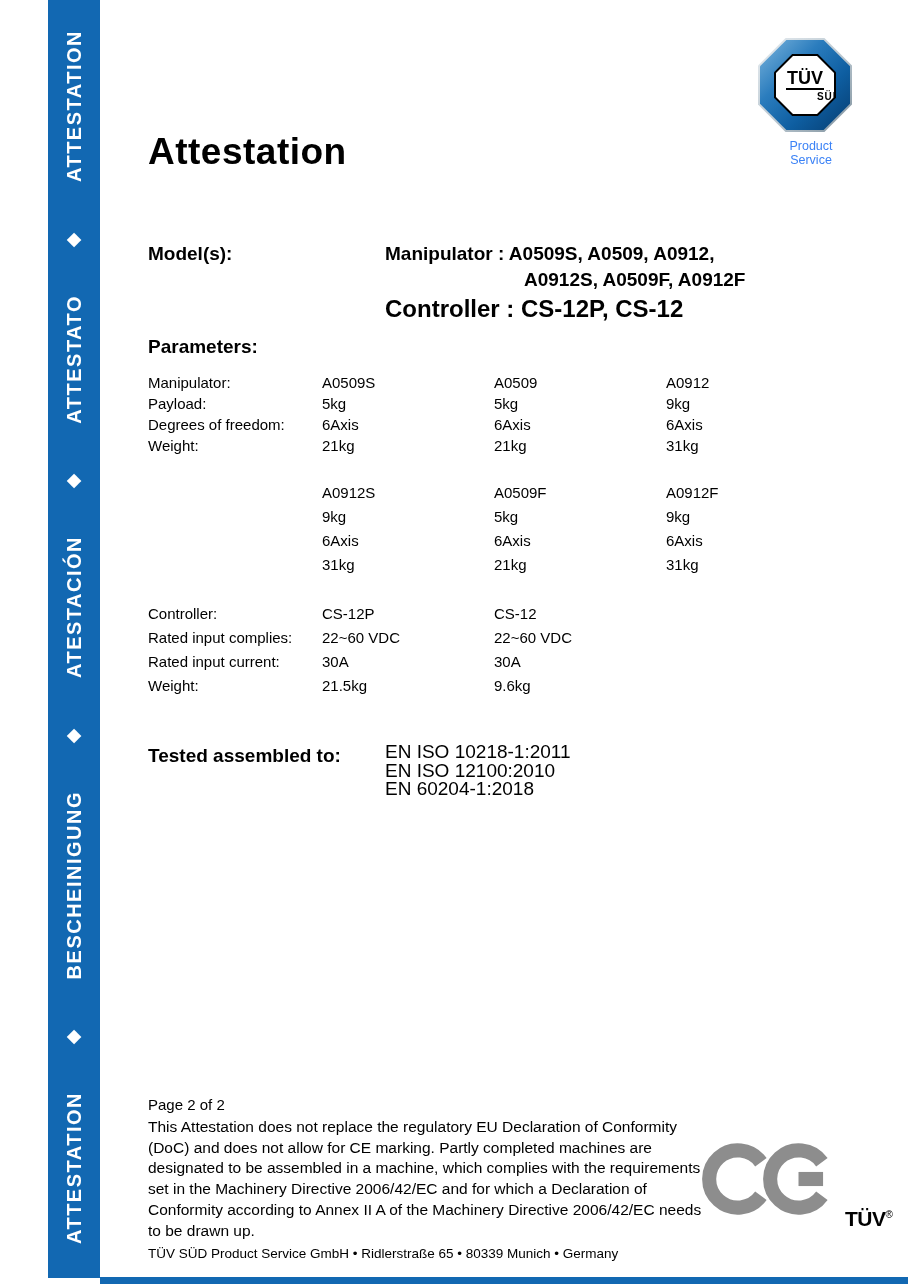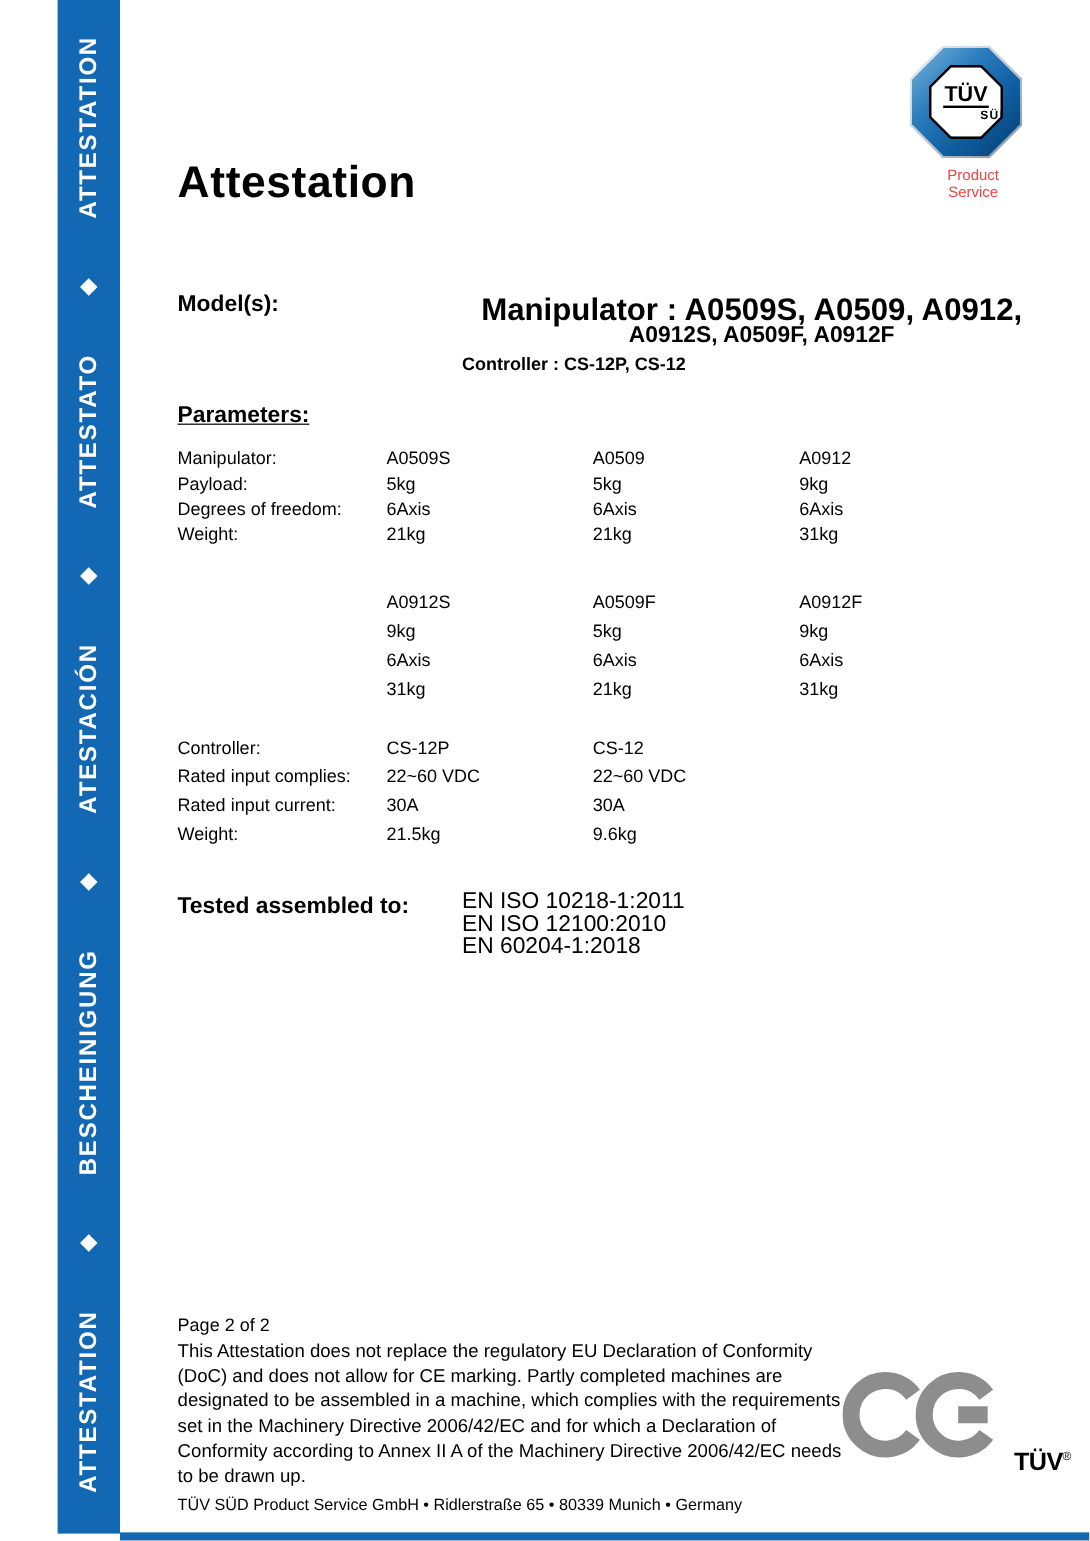--- a/index.html
+++ b/index.html
@@ -23,37 +23,37 @@
   .logo-wrap{position:absolute;left:758px;top:38px;width:94px;text-align:center;}
   .octa{clip-path:polygon(29.3% 0,70.7% 0,100% 29.3%,100% 70.7%,70.7% 100%,29.3% 100%,0 70.7%,0 29.3%);}
   .octa-rim{width:94px;height:94px;background:linear-gradient(135deg,#e8eef2 0%,#b9c6cf 55%,#7e909c 100%);
     display:flex;align-items:center;justify-content:center;margin:0 auto;}
   .octa-blue{width:90px;height:90px;background:linear-gradient(135deg,#7db6de 0%,#2a7cbd 35%,#0e5ea1 65%,#063d70 100%);
     display:flex;align-items:center;justify-content:center;}
   .octa-black{width:62px;height:62px;background:#000;display:flex;align-items:center;justify-content:center;}
   .octa-white{width:58px;height:58px;background:#fff;display:flex;flex-direction:column;align-items:center;justify-content:center;}
   .logo-tuv{font-size:18px;font-weight:bold;letter-spacing:0px;line-height:18px;border-bottom:2px solid #000;padding:0 1px 1px 1px;}
   .logo-sud{font-size:10px;font-weight:bold;letter-spacing:1px;line-height:11px;margin-top:1px;padding-left:48px;}
-  .logo-caption{margin-top:7px;font-size:12.5px;color:#ef4444;margin-left:12px;}
+  .logo-caption{margin-top:7px;font-size:12.5px;color:#3b82f6;margin-left:12px;}
   
   .title{position:absolute;left:148px;top:131px;font-size:37px;font-weight:bold;letter-spacing:0.5px;}
   .doc-no{position:absolute;left:148px;top:177px;font-size:20px;font-weight:bold;}
   
   .models-label{position:absolute;left:148px;top:243px;font-size:19px;font-weight:bold;text-align:center;}
-  .models-l1{position:absolute;left:401px;top:243px;font-size:26px;font-weight:bold;}
+  .models-l1{position:absolute;left:385px;top:243px;font-size:19px;font-weight:bold;}
   .models-l2{position:absolute;left:524px;top:269px;font-size:19px;font-weight:bold;}
-  .models-l3{position:absolute;left:385px;top:295px;font-size:15px;font-weight:bold;}
-  .params-heading{position:absolute;left:148px;top:336px;font-size:19px;font-weight:bold;text-decoration:underline;}
+  .models-l3{position:absolute;left:385px;top:295px;font-size:24px;font-weight:bold;}
+  .params-heading{position:absolute;left:148px;top:336px;font-size:19px;font-weight:bold;}
   
   .param-table{position:absolute;left:148px;top:372px;width:640px;font-size:15px;}
   .pgroup{display:grid;grid-template-columns:174px 172px 172px auto;}
   .pgroup.g1 .pcell{line-height:21px;}
   .pgroup.g2 .pcell{line-height:24px;}
   .pgroup.g3 .pcell{line-height:24px;}
-  .pgroup.g2{margin-top:35px;}
+  .pgroup.g2{margin-top:25px;}
   .pgroup.g3{margin-top:25px;}
   
   .tested-label{position:absolute;left:148px;top:745px;font-size:19px;font-weight:bold;}
   .standards{position:absolute;left:385px;top:743px;font-size:19px;line-height:18.6px;}
   
   .page-ind{position:absolute;left:148px;top:1096px;font-size:15px;text-align:center;}
   .disclaimer{position:absolute;left:148px;top:1117px;width:566px;font-size:15.5px;line-height:20.7px;}
   .ce-mark{position:absolute;left:702px;top:1142px;}
   .tuv-small{position:absolute;left:845px;top:1207px;font-size:21px;font-weight:bold;letter-spacing:-0.5px;}
   .tuv-small sup{font-size:10px;font-weight:normal;}

